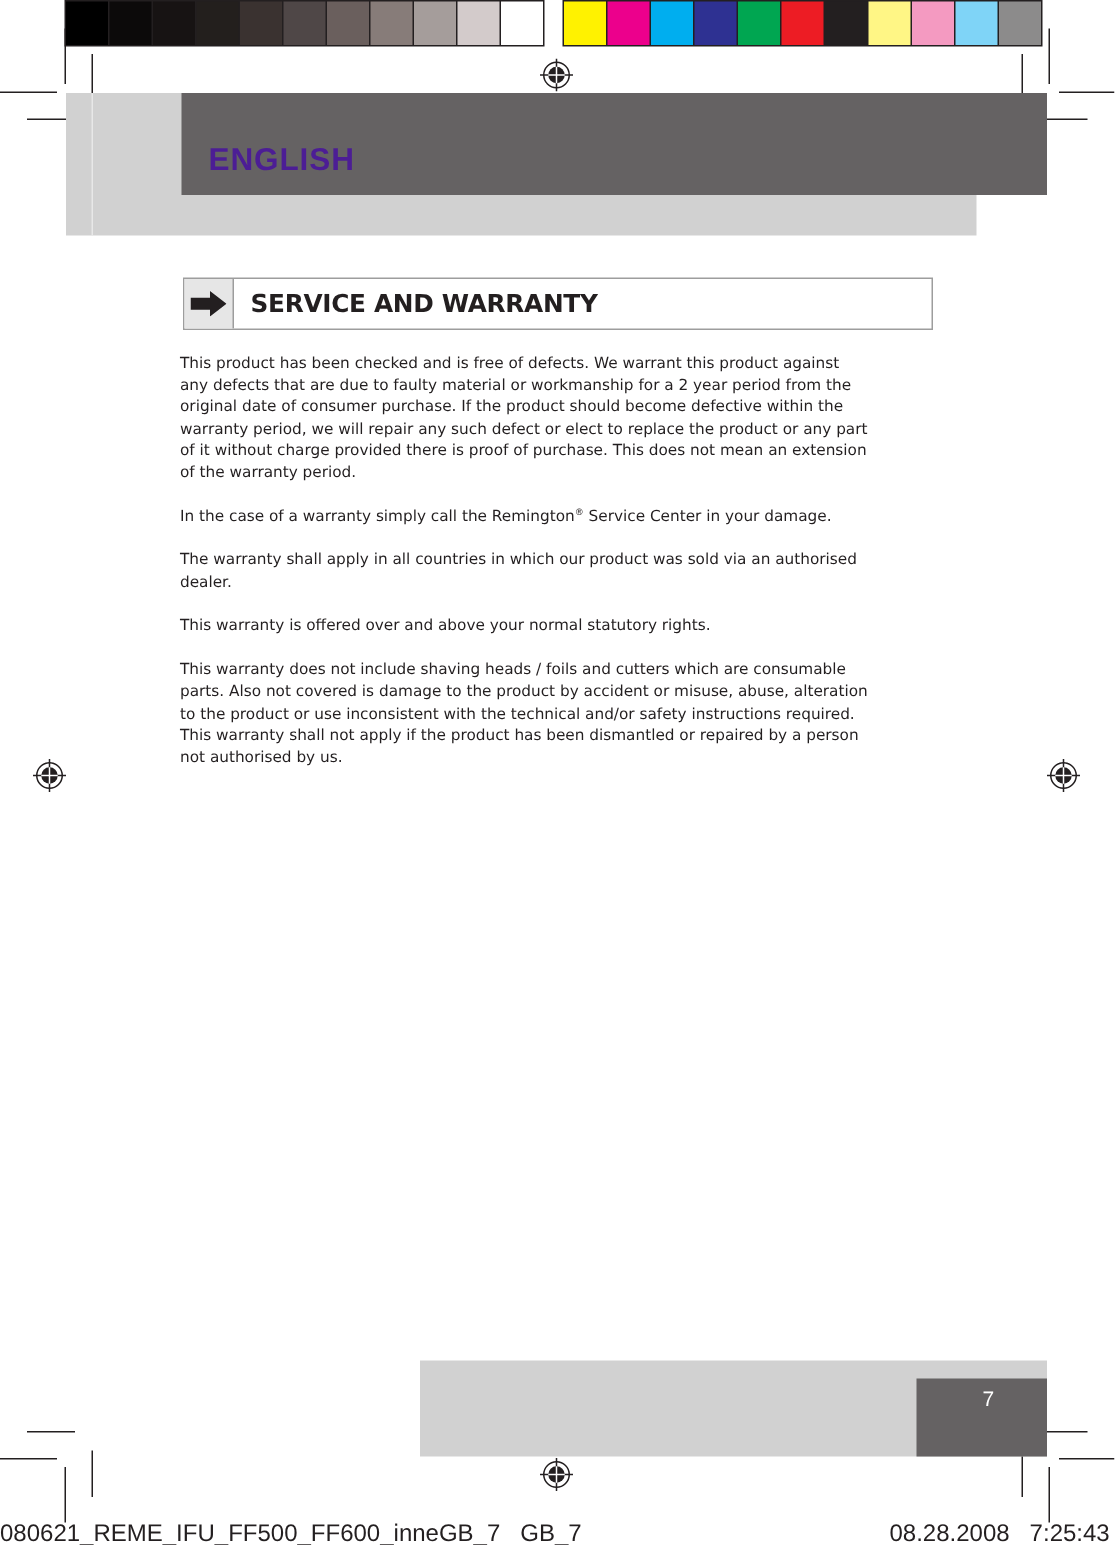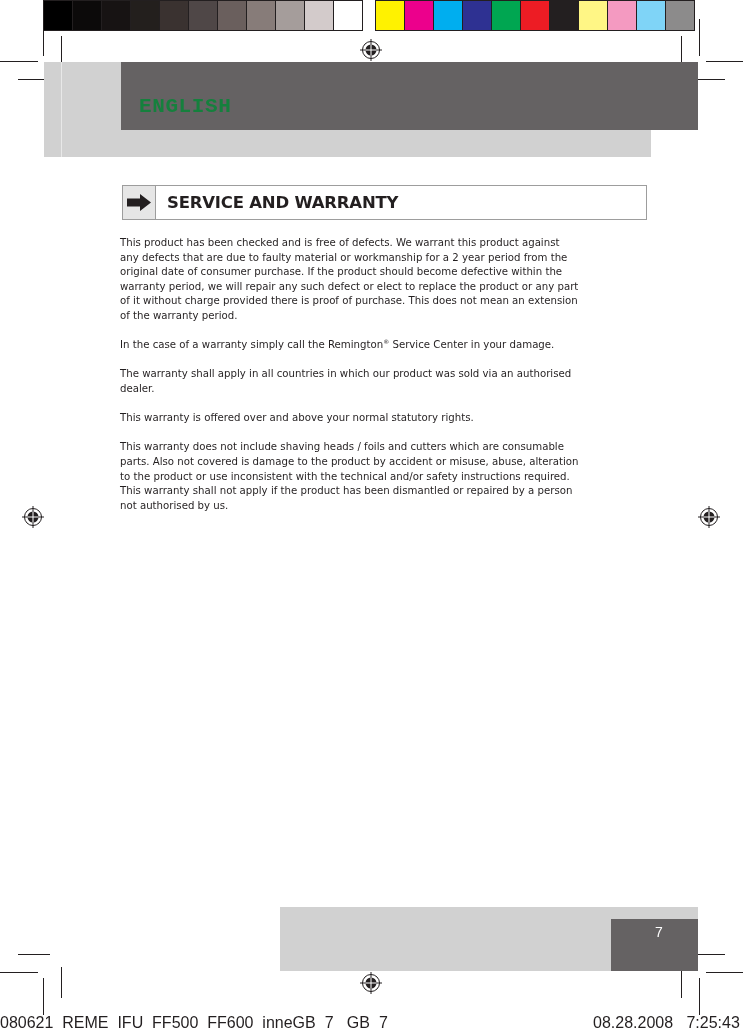--- a/index.html
+++ b/index.html
@@ -21,28 +21,28 @@
 
   
   .reg { position: absolute; width: 22px; height: 22px; }
 
   
   .header-light { position: absolute; left: 44px; top: 62px; width: 607px; height: 95px; background: #d1d1d1; }
   .header-light-line { position: absolute; left: 61px; top: 62px; width: 1px; height: 95px; background: #e8e8e8; }
   .header-dark { position: absolute; left: 121px; top: 62px; width: 577px; height: 68px; background: #656263; }
   .header-title {
     position: absolute; left: 139px; top: 95px;
-    font-family: Liberation Mono, monospace; font-weight: bold;
-    font-size: 21px; letter-spacing: 0.6px; color: #15803d;
+    font-family: Liberation Sans, sans-serif; font-weight: bold;
+    font-size: 21px; letter-spacing: 0.6px; color: #4c1d95;
   }
 
   
   .section-box {
     position: absolute; left: 122px; top: 185px; width: 498px; height: 33px;
-    border: 1px solid #9d9d9d; background: #fff; box-sizing: content-box; padding-left: 25px;
+    border: 1px solid #9d9d9d; background: #fff; box-sizing: content-box;
   }
   .section-arrow-cell {
     position: absolute; left: 0; top: 0; width: 32px; height: 33px;
     background: #e6e6e6; border-right: 1px solid #9d9d9d;
   }
   .section-arrow-cell svg { position: absolute; left: 4px; top: 8px; }
   .section-title {
     position: absolute; left: 44px; top: 7px;
     font-family: "DejaVu Sans", sans-serif; font-weight: bold;
     font-size: 16.5px; letter-spacing: -0.2px; color: #231f20; white-space: nowrap;

